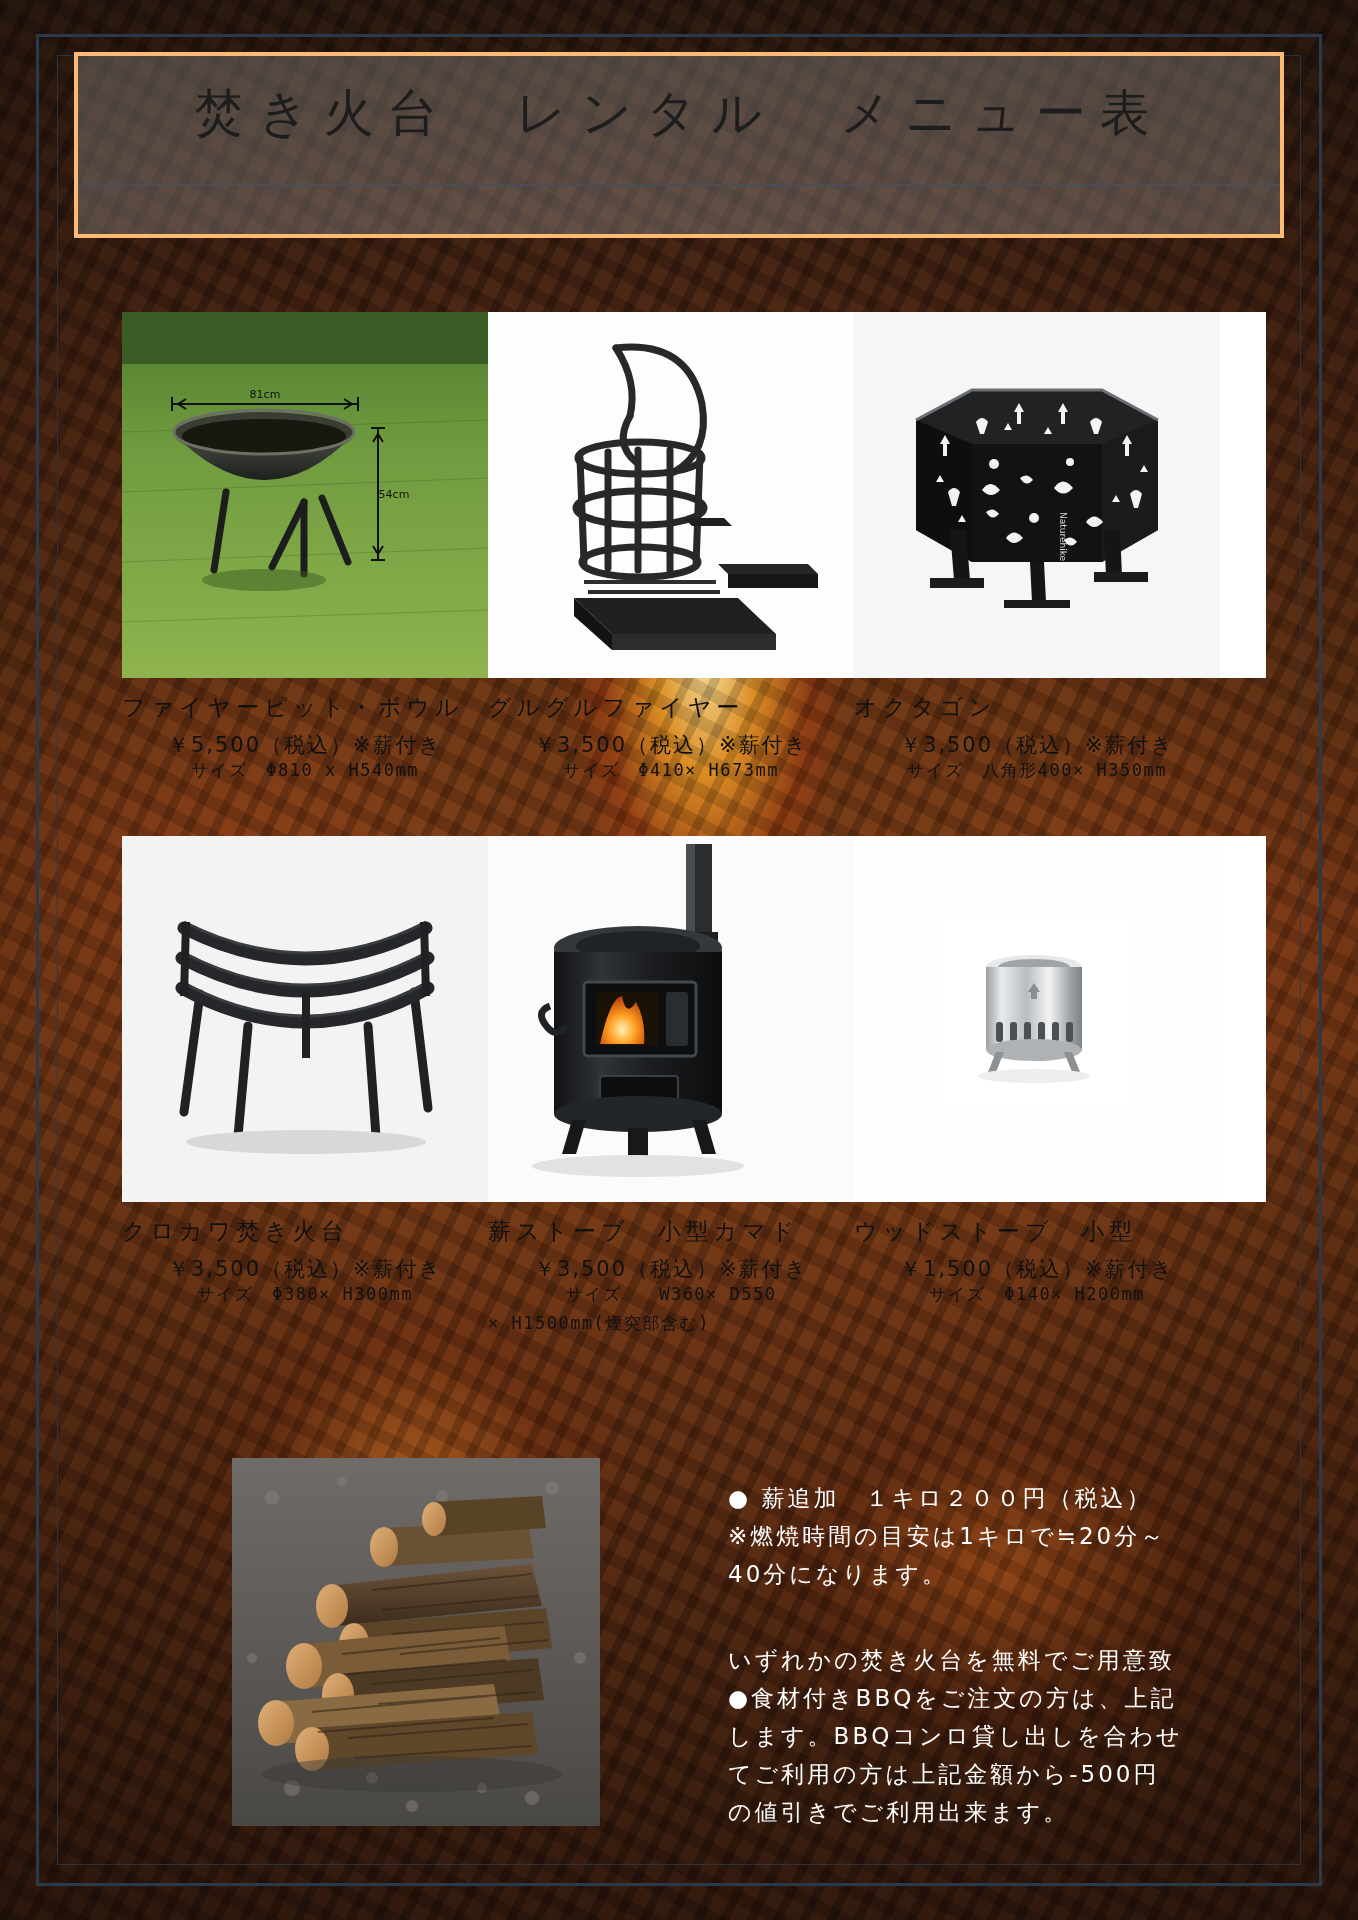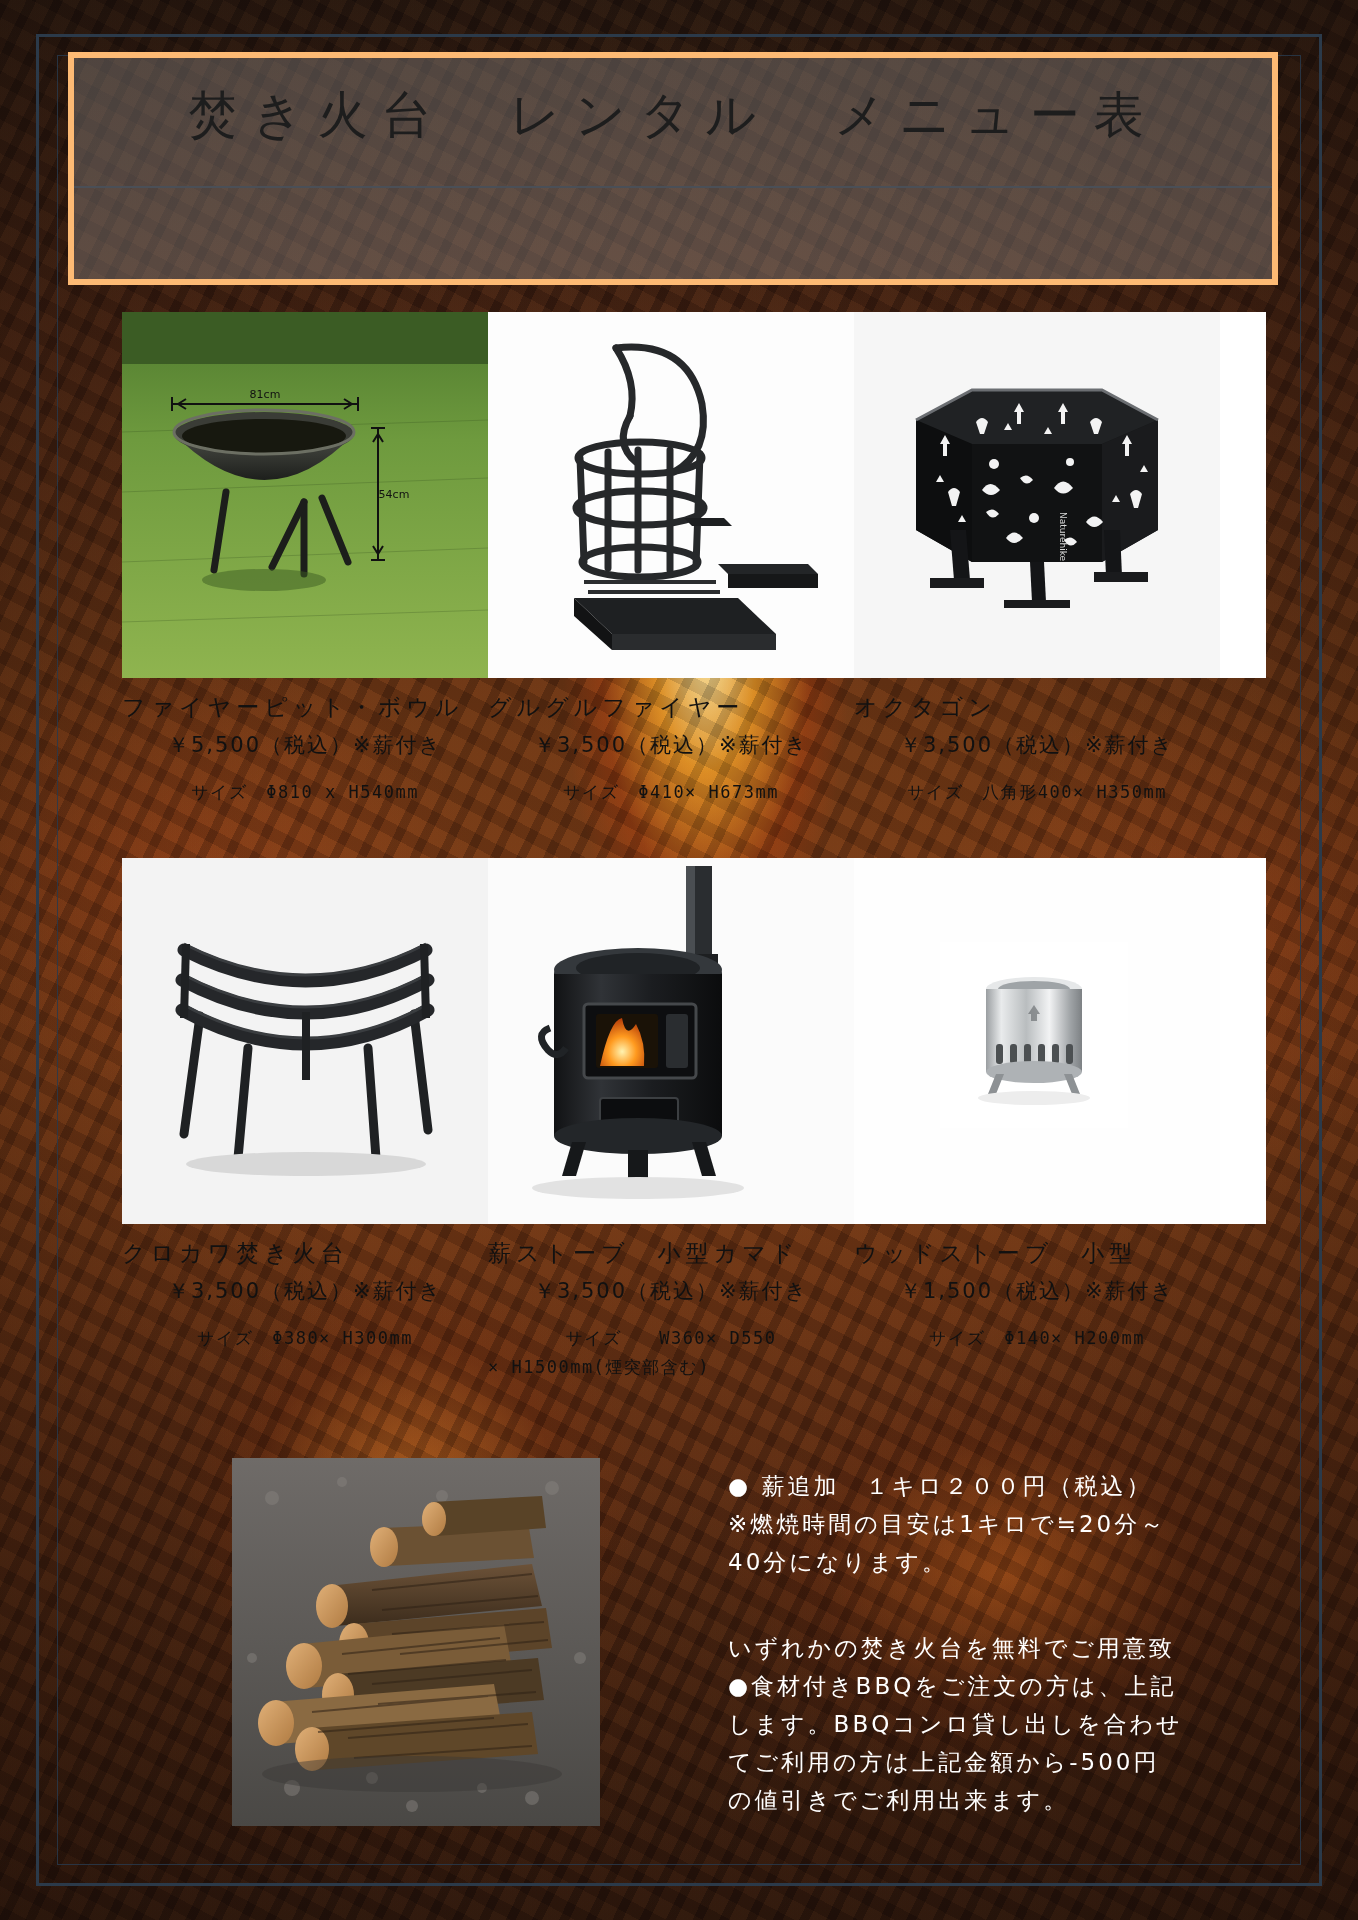--- a/index.html
+++ b/index.html
@@ -55,25 +55,25 @@
   .page-frame-inner {
     position: absolute;
     inset: 18px;
     border: 1px solid rgba(40,58,76,0.85);
     box-sizing: border-box;
   }
 
   
   .title-band {
     position: absolute;
-    left: 68px;
+    left: 74px;
     top: 52px;
     width: 1210px;
-    height: 233px;
-    border: 6px solid #fdba74;
+    height: 186px;
+    border: 4px solid #fdba74;
     background: rgba(160,160,160,0.34);
     box-sizing: border-box;
   }
   .title-band .rule {
     position: absolute;
     left: 0;
     right: 0;
     top: 128px;
     height: 2px;
     background: #4a4f57;
@@ -131,21 +131,20 @@
     font-family: "DejaVu Sans", sans-serif;
     margin-top: 8px;
     white-space: nowrap;
   }
   .cap-size {
     text-align: center;
     font-size: 17px;
     letter-spacing: 1.5px;
     color: #111;
     font-family: "DejaVu Sans Mono", monospace;
-    margin-top: 22px;
     white-space: nowrap;
   }
   .cap-size2 {
     text-align: left;
     font-size: 17px;
     letter-spacing: 1.5px;
     color: #111;
     font-family: "DejaVu Sans Mono", monospace;
     margin-top: 6px;
     white-space: nowrap;
@@ -174,21 +173,21 @@
     width: 520px;
   }
   .note-line {
     font-size: 23px;
     letter-spacing: 3px;
     color: #fff;
     font-family: "DejaVu Sans", sans-serif;
     line-height: 1.65;
     white-space: nowrap;
   }
-  .note-block { margin-top: 0; }
+  .note-block { margin-top: 12px; }
   .note-block2 { margin-top: 48px; }
 
   
   svg { display: block; }
 </style>
 </head>
 <body>
 
 <div class="bg"></div>
 <div class="bg-vignette"></div>

